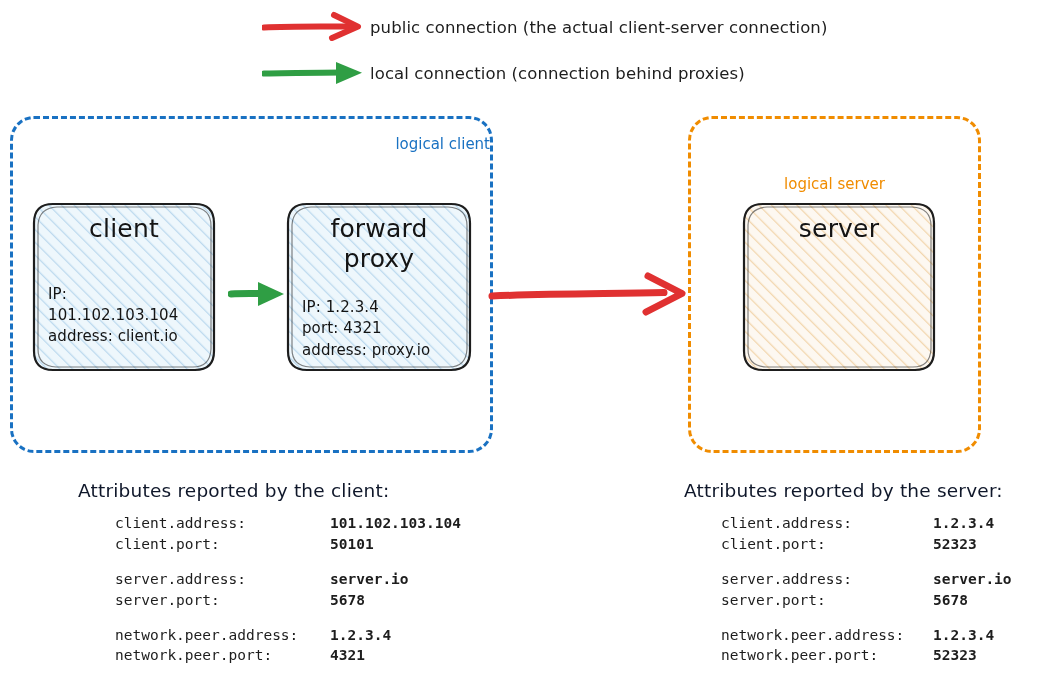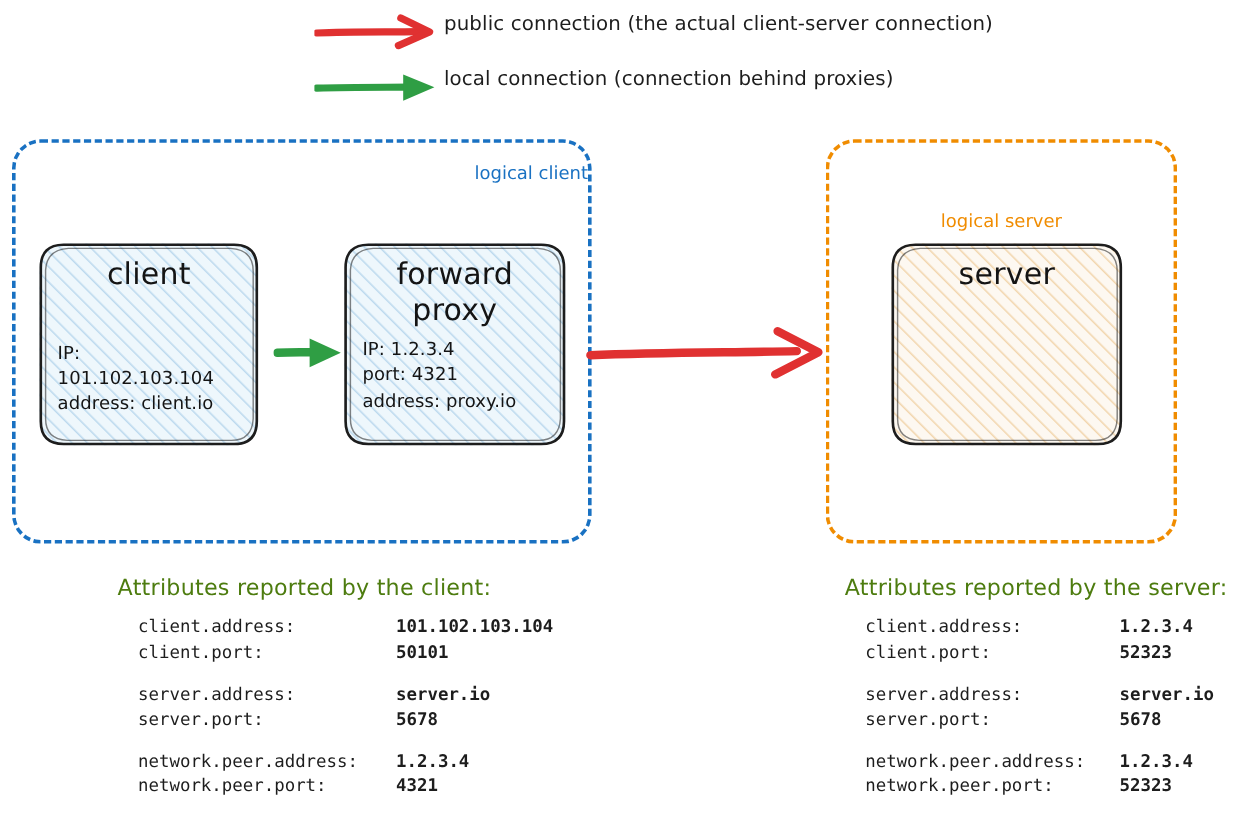--- a/index.html
+++ b/index.html
@@ -5,21 +5,21 @@
   html,body{margin:0;padding:0;}
   body{
     width:1039px;height:686px;background:#ffffff;position:relative;overflow:hidden;
     font-family:"DejaVu Sans", sans-serif;
   }
   .hand{font-family:"DejaVu Sans", sans-serif;}
   .mono{font-family:"DejaVu Sans Mono", monospace;}
 
   
   #legend{position:absolute;left:0;top:0;width:1039px;height:100px;}
-  .legend-row{position:absolute;display:flex;align-items:flex-start;}
+  .legend-row{position:absolute;display:flex;align-items:center;}
   .legend-label{font-size:16.5px;color:#1d1d1d;letter-spacing:.1px;white-space:nowrap;}
   .legend-arrow{width:108px;height:34px;}
 
   
   .zone{position:absolute;border-style:dashed;border-width:3px;border-radius:24px;box-sizing:border-box;}
   #zone-client{left:10px;top:116px;width:483px;height:337px;border-color:#1971c2;}
   #zone-server{left:688px;top:116px;width:293px;height:337px;border-color:#f08c00;}
   .zone-title{position:absolute;top:-12px;left:0;width:100%;text-align:center;font-size:15px;}
   #zone-client .zone-title{color:#1971c2;top:16px;text-align:right;}
   #zone-server .zone-title{color:#f08c00;top:16px;margin-top:40px;}
@@ -30,32 +30,32 @@
   .node-inner{position:relative;z-index:3;width:100%;height:100%;box-sizing:border-box;
     display:flex;flex-direction:column;align-items:center;padding:14px 18px 0 18px;}
   .node-title{font-size:25px;color:#141414;text-align:center;line-height:1.18;letter-spacing:.2px;}
   .node-attrs{align-self:flex-start;font-size:15px;color:#141414;line-height:1.42;letter-spacing:.1px;}
 
   #node-client{left:30px;top:200px;width:188px;height:174px;}
   #node-proxy {left:284px;top:200px;width:190px;height:174px;}
   #node-server{left:740px;top:200px;width:198px;height:174px;}
 
   #node-client .node-attrs{margin-top:40px;}
-  #node-proxy  .node-attrs{margin-top:8px;}
+  #node-proxy  .node-attrs{margin-top:24px;}
   #node-server .node-attrs{margin-top:30px;}
 
   
   #arrow-local{position:absolute;left:228px;top:272px;width:62px;height:44px;}
   #arrow-public{position:absolute;left:488px;top:268px;width:200px;height:52px;}
 
   
   .attr-block{position:absolute;}
   #attrs-client{left:78px;top:480px;}
   #attrs-server{left:684px;top:480px;}
-  .attr-head{font-size:18.5px;color:#4d7c0f;margin-bottom:12px;letter-spacing:.2px;white-space:nowrap;margin-left:20px;}
+  .attr-head{font-size:18.5px;color:#0f172a;margin-bottom:12px;letter-spacing:.2px;white-space:nowrap;}
   .attr-group{margin-bottom:14px;}
   .attr-row{display:flex;font-size:14.5px;color:#1d1d1d;line-height:1.44;white-space:pre;}
   .attr-key{display:inline-block;margin-left:37px;}
   #attrs-client .attr-key{width:215px;}
   #attrs-server .attr-key{width:212px;}
   .attr-val{display:inline-block;font-weight:bold;}
 </style>
 </head>
 <body>
 

